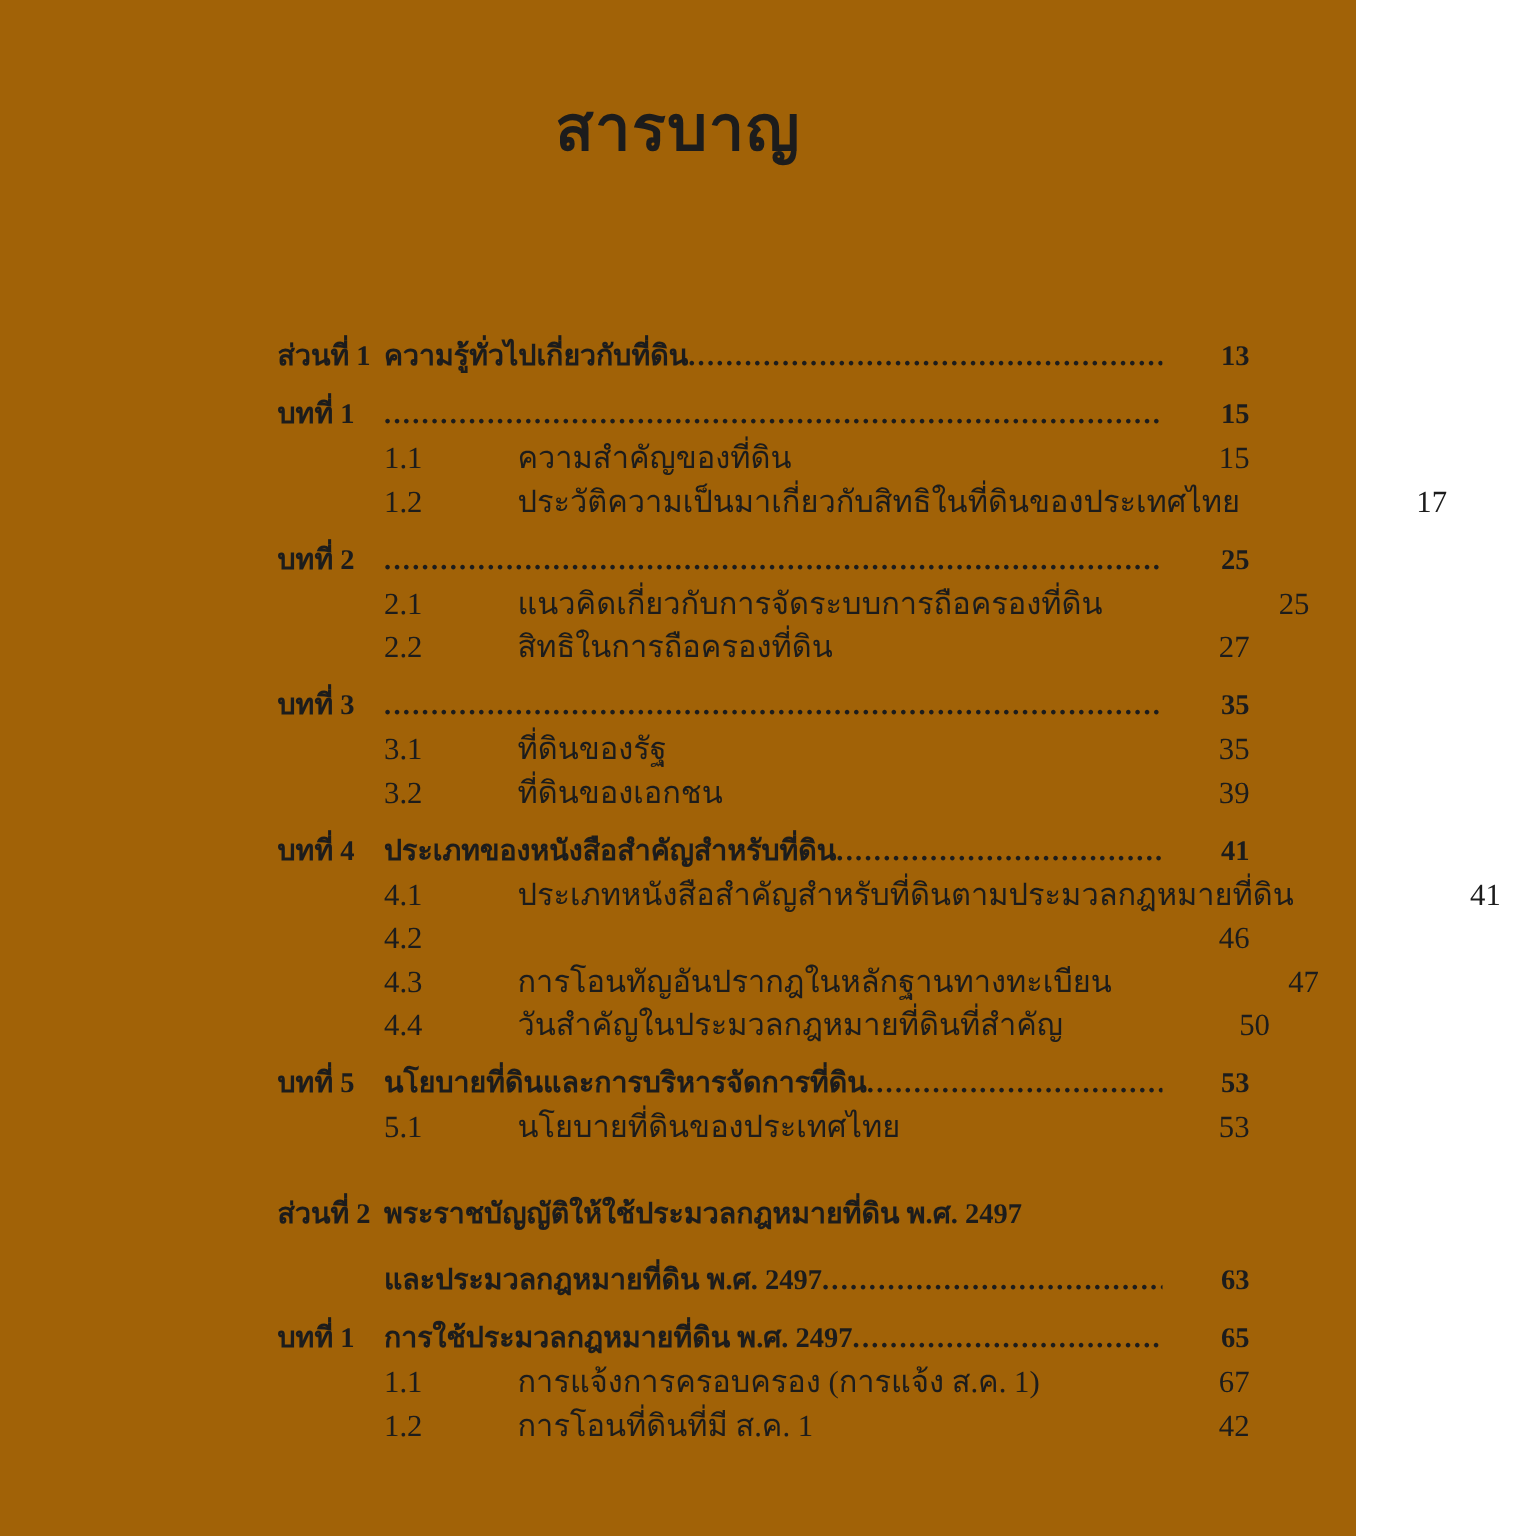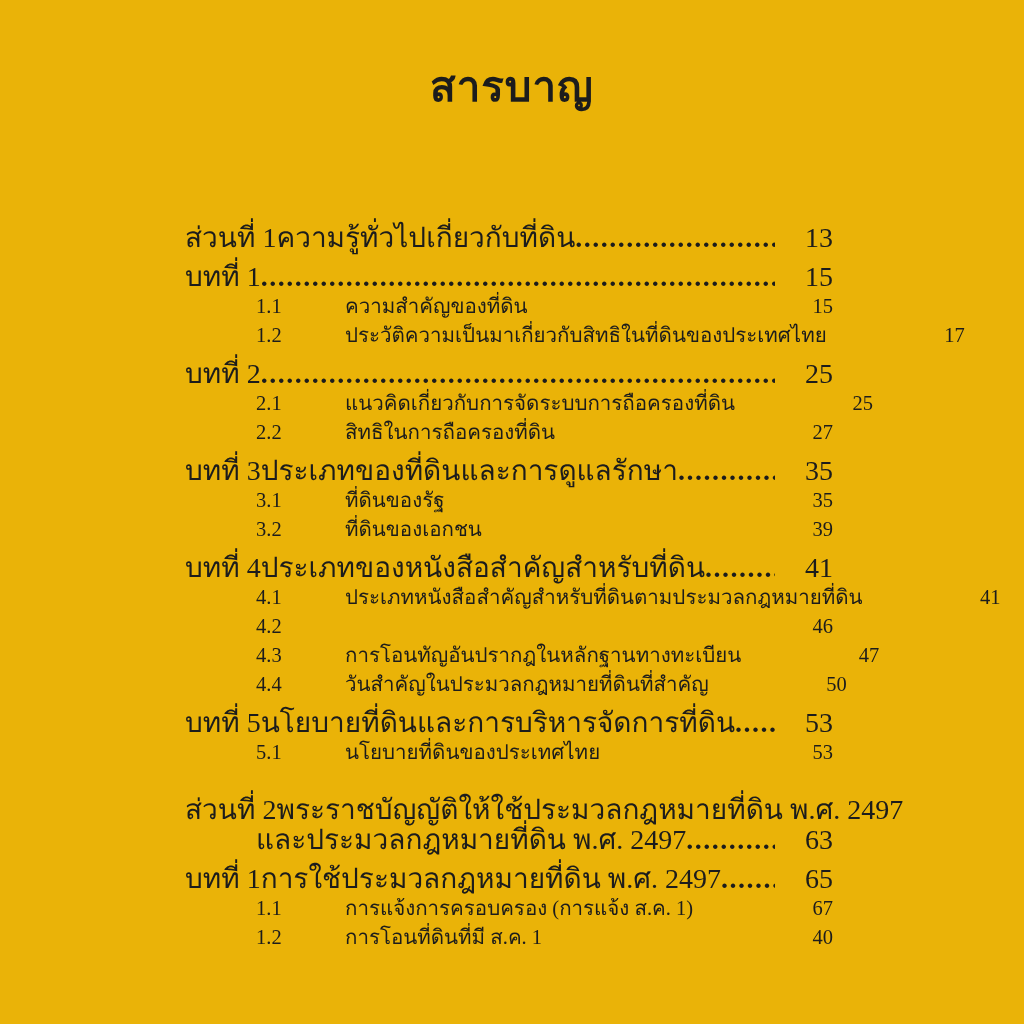--- a/index.html
+++ b/index.html
@@ -9,23 +9,23 @@
   body {
     width: 1024px;
     height: 1024px;
     background: #ffffff;
     font-family: "Liberation Serif", "DejaVu Serif", serif;
     color: #1c1c1c;
     overflow: hidden;
   }
   .sheet {
     position: relative;
-    width: 1024px;
+    width: 904px;
     height: 1024px;
-    background: #eab308;
+    background: #a16207;
   }
   .doc-title {
     margin: 0;
     padding-top: 56px;
     text-align: center;
     font-size: 42px;
     font-weight: bold;
     line-height: 62px;
     letter-spacing: 1px;
   }
@@ -35,28 +35,28 @@
     width: 648px;
   }
   .row {
     display: flex;
     align-items: baseline;
     font-size: 20.5px;
     line-height: 29px;
     white-space: nowrap;
   }
   .row.part, .row.chapter, .row.part2, .row.cont {
-    font-weight: normal;
-    font-size: 28px;
+    font-weight: bold;
+    font-size: 19px;
     line-height: 30px;
   }
   .row.part, .row.chapter { margin-top: 9px; }
   .toc .row:first-child { margin-top: 0; }
   .row.part2 { margin-top: 28px; }
-  .row.cont { margin-top: 0; }
+  .row.cont { margin-top: 14px; }
 
   .row .label {
     flex: 0 0 auto;
     min-width: 71px;
   }
   .row.sub { padding-left: 71px; gap: 40px; }
   .row.sub .label { min-width: 49px; }
   .row.cont { padding-left: 71px; }
   .row.cont .label { min-width: 0; }
 
@@ -119,21 +119,20 @@
     <span class="pagenum">25</span>
   </div>
       <div class="row sub">
     <span class="label">2.2</span>
     <span class="title-text">สิทธิในการถือครองที่ดิน</span>
     <span class="leader" aria-hidden="true"></span>
     <span class="pagenum">27</span>
   </div>
       <div class="row chapter">
     <span class="label">บทที่ 3</span>
-    <span class="title-text">ประเภทของที่ดินและการดูแลรักษา</span>
     <span class="leader dots" aria-hidden="true"></span>
     <span class="pagenum">35</span>
   </div>
       <div class="row sub">
     <span class="label">3.1</span>
     <span class="title-text">ที่ดินของรัฐ</span>
     <span class="leader" aria-hidden="true"></span>
     <span class="pagenum">35</span>
   </div>
       <div class="row sub">
@@ -204,16 +203,16 @@
       <div class="row sub">
     <span class="label">1.1</span>
     <span class="title-text">การแจ้งการครอบครอง (การแจ้ง ส.ค. 1)</span>
     <span class="leader" aria-hidden="true"></span>
     <span class="pagenum">67</span>
   </div>
       <div class="row sub">
     <span class="label">1.2</span>
     <span class="title-text">การโอนที่ดินที่มี ส.ค. 1</span>
     <span class="leader" aria-hidden="true"></span>
-    <span class="pagenum">40</span>
+    <span class="pagenum">42</span>
   </div>
     </div>
 </div>
 
 </body></html>

